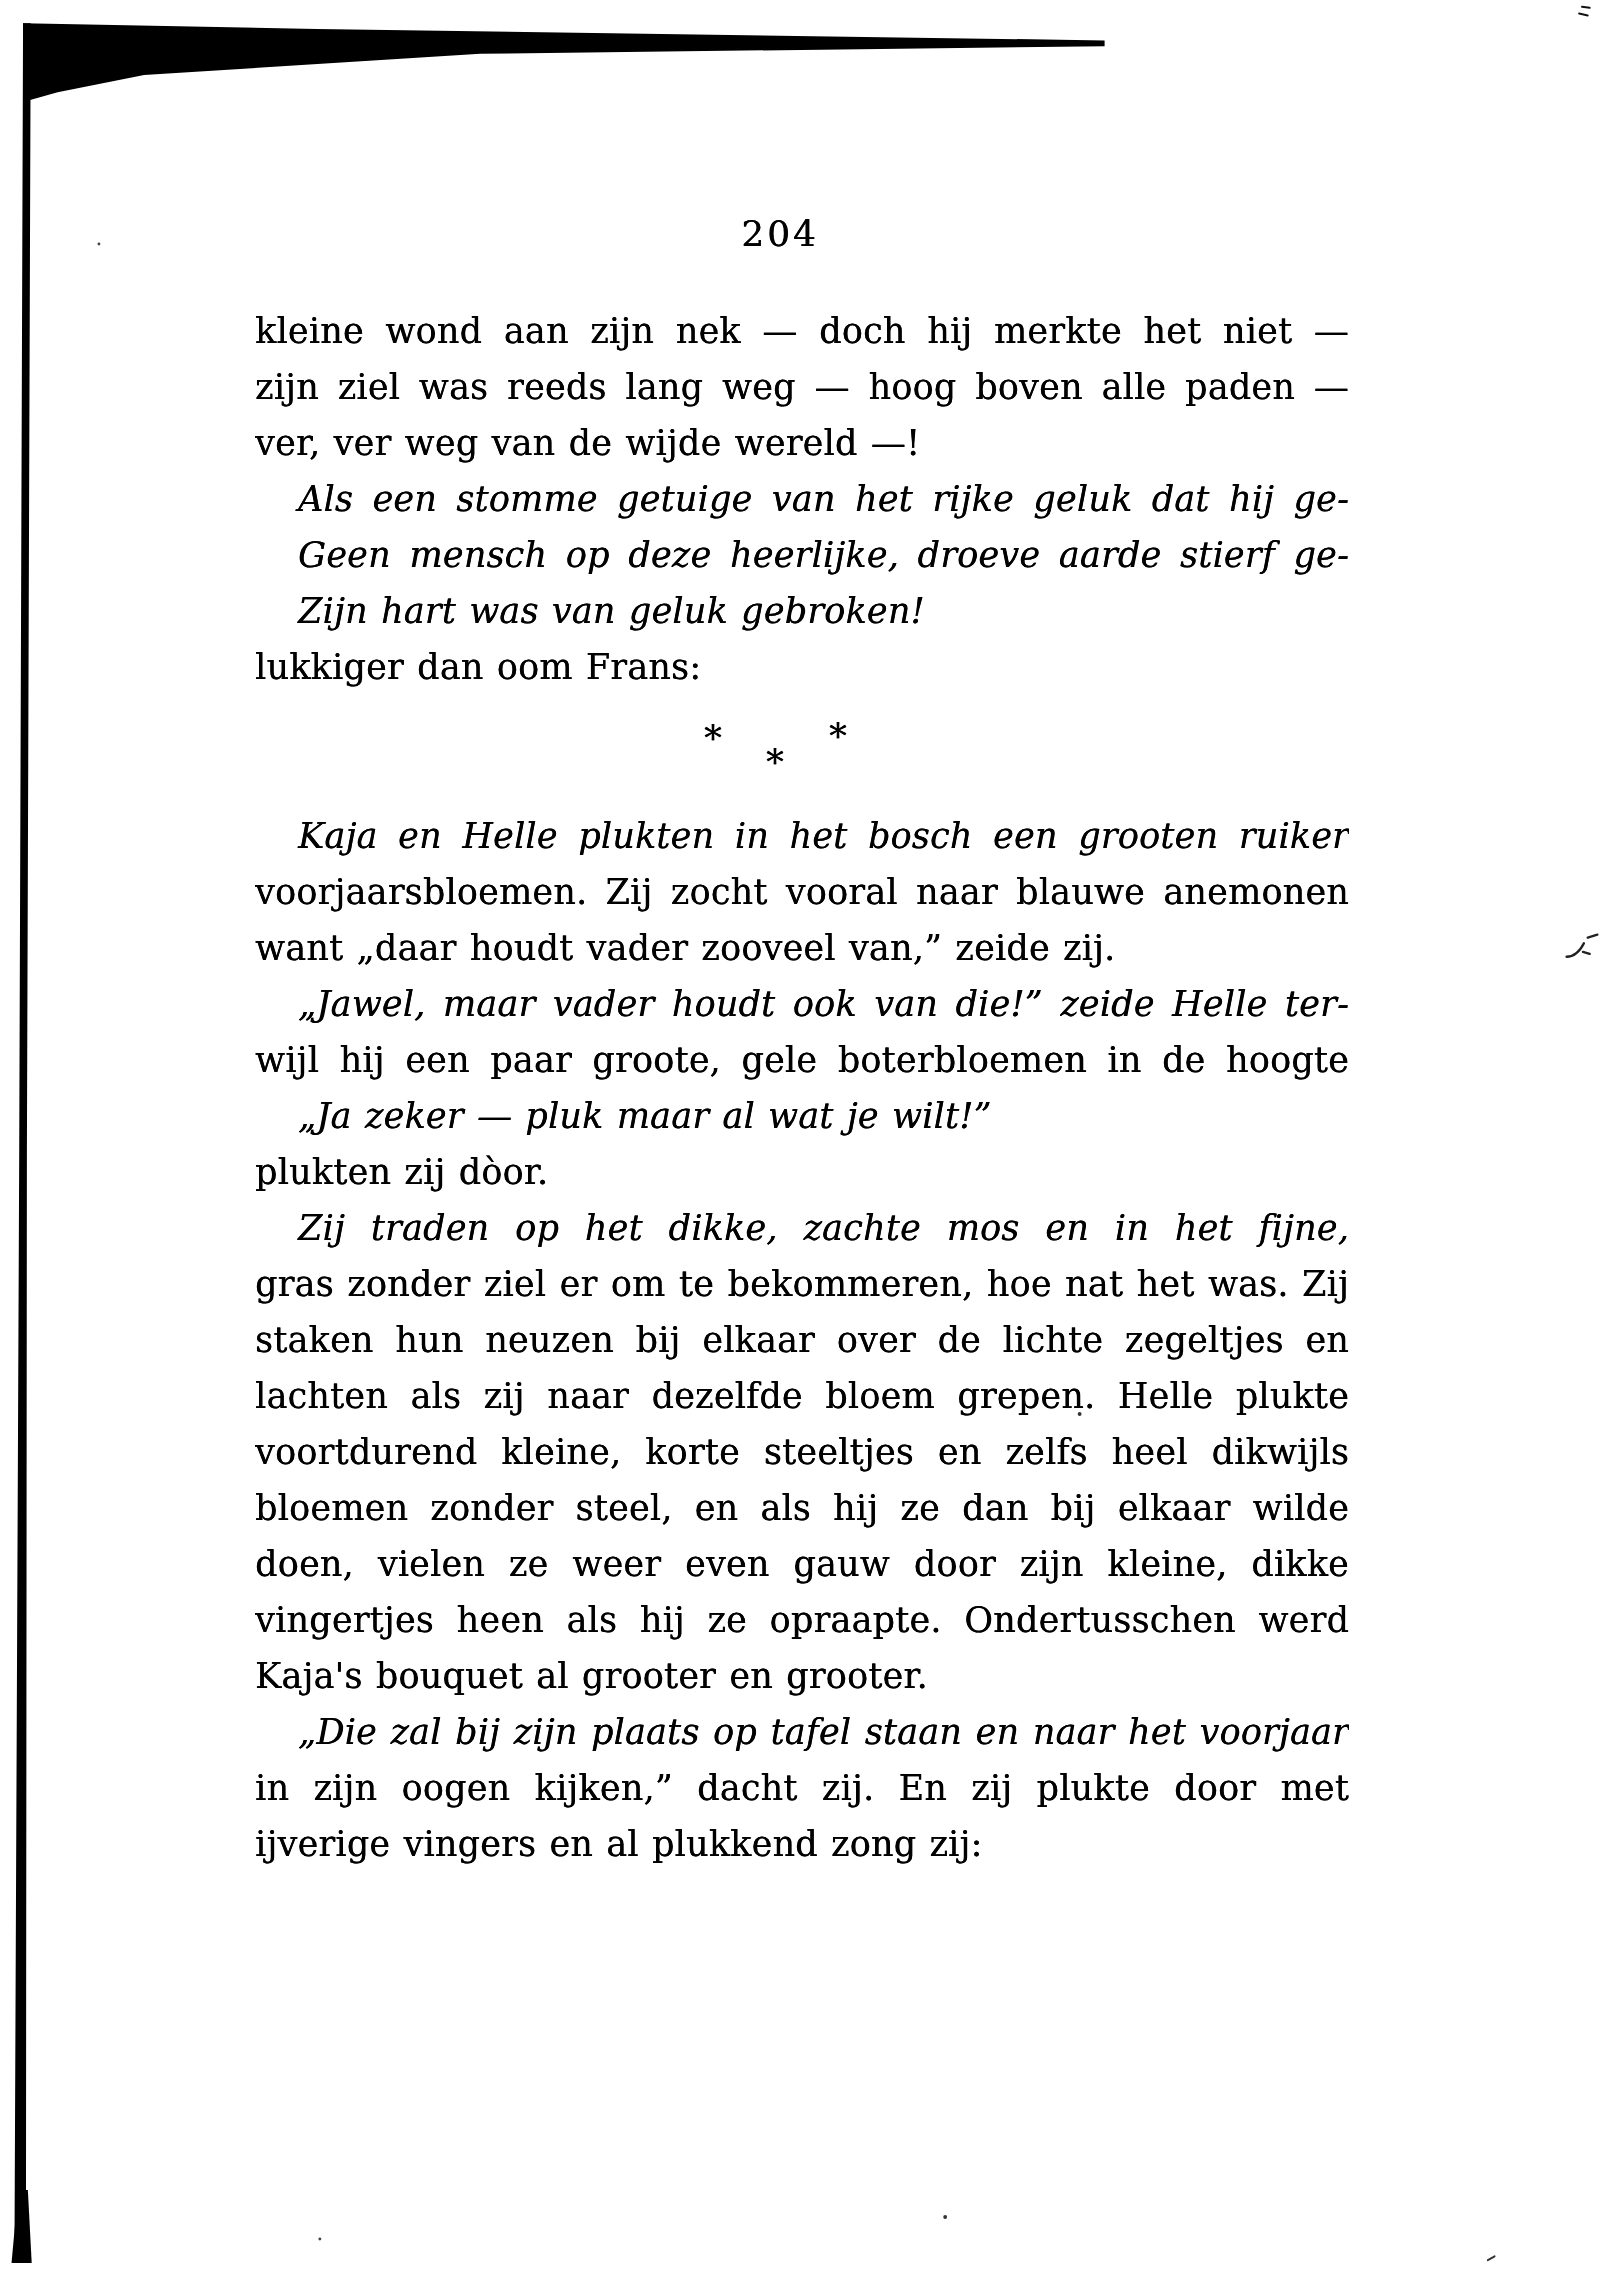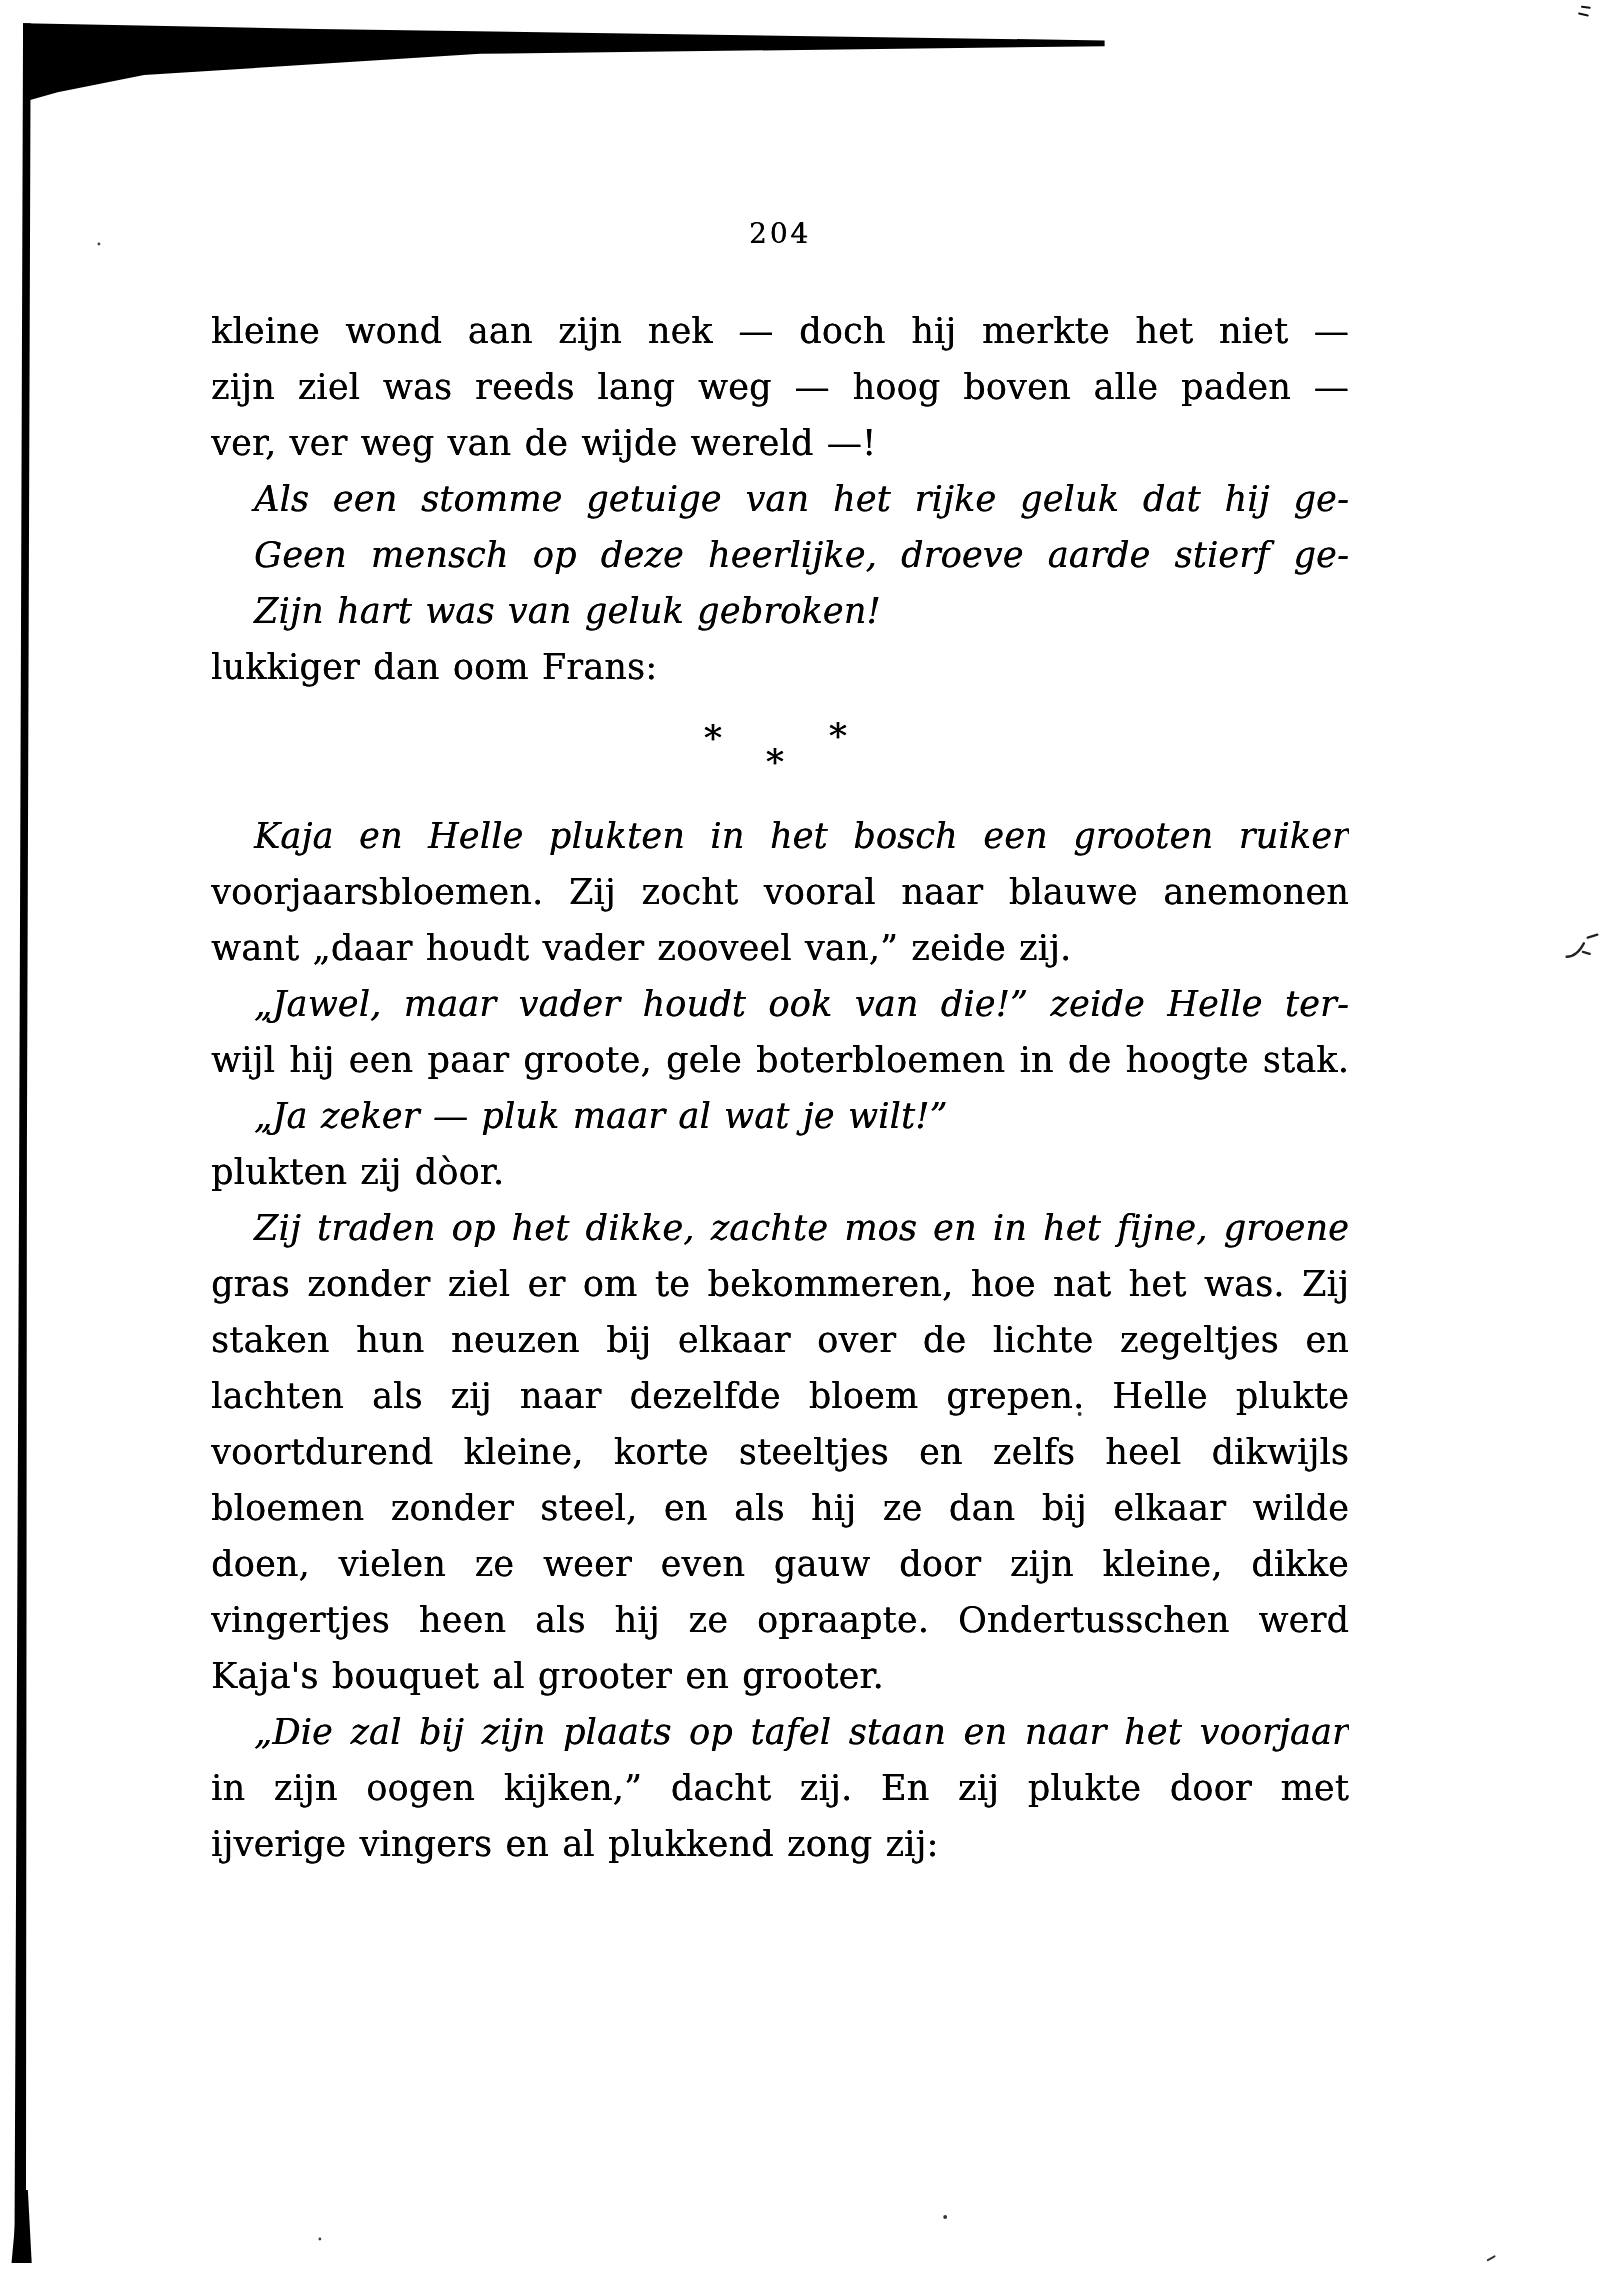--- a/index.html
+++ b/index.html
@@ -21,41 +21,42 @@
     left: 0; top: 0;
     width: 1606px; height: 2291px;
     pointer-events: none;
   }
   .pagenum {
     position: absolute;
     left: 211px;
     top: 213px;
     width: 1138px;
     text-align: center;
-    font-size: 28px;
+    font-size: 36px;
     letter-spacing: 2.9px;
     line-height: 42px;
     text-shadow: 0.3px 0 0 #000;
   }
   .textblock {
     position: absolute;
     left: 211px;
     top: 303px;
     width: 1138px;
     font-size: 35px;
     letter-spacing: 0.2px;
     word-spacing: 1.9px;
     text-shadow: 0.3px 0 0 #000;
   }
   .ln {
     height: 56px;
     line-height: 56px;
     overflow: hidden;
     text-align: left;
     white-space: normal;
+    margin-left: 44px;
   }
   .full {
     text-align: justify;
     text-align-last: justify;
   }
   .ind {
     text-indent: 43px;
     font-style: italic;
   }
   .separator {

